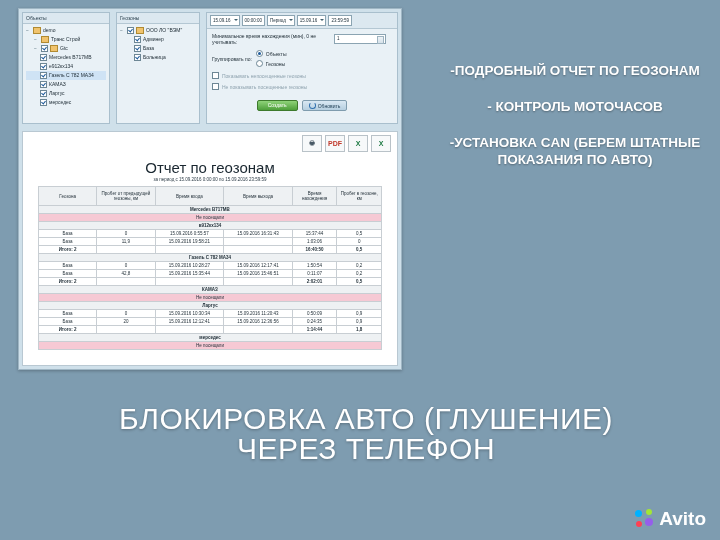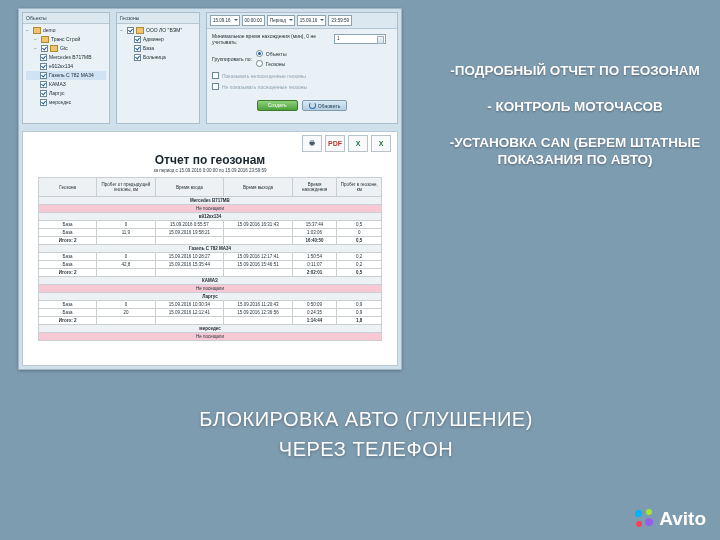--- a/index.html
+++ b/index.html
@@ -88,42 +88,42 @@
     background:#ffffff;border:1px solid #b9c8d2;overflow:hidden;
   }
   .rep-toolbar{display:flex;justify-content:flex-end;gap:3px;padding:3px 6px 0;}
   .ico{
     width:18px;height:15px;border:1px solid #b9c2c8;background:#f7f9fa;
     font-size:7px;font-weight:bold;display:flex;align-items:center;justify-content:center;
   }
   .ico.x{color:#1e7a43;}
   .ico.pdf{color:#c0392b;}
   .ico.print{color:#4a5a66;font-size:6px;}
-  .rep-title{text-align:center;font-weight:bold;font-size:12px;color:#1a2730;margin-top:1px;}
+  .rep-title{text-align:center;font-weight:normal;font-size:15px;color:#1a2730;margin-top:7px;}
   .rep-sub{text-align:center;font-size:4.5px;color:#2b3a45;margin:1px 0 4px;}
   table{border-collapse:collapse;width:92%;margin:0 auto;}
   th,td{border:1px solid #c8ced3;font-size:4.5px;color:#1d2b34;padding:1px 2px;}
   thead th{background:#eef1f3;font-weight:normal;text-align:center;height:16px;}
   td.c{text-align:center;}
   tr.grp-row td{background:#eef1f3;text-align:center;font-weight:bold;}
   tr.pink td{background:#f6c9d4;text-align:center;}
   tr.tot td{font-weight:bold;}
   
   .copy{
     position:absolute;left:404px;top:62px;width:300px;
     color:#fff;text-align:center;text-transform:uppercase;
     font-weight:bold;font-size:13.5px;line-height:17px;
     text-shadow:0 1px 2px rgba(0,0,0,.35);
     padding-left:21px;
   }
   .copy p{margin:0 0 19px;}
   .bottom{
     position:absolute;left:40px;right:28px;top:404px;
     color:#fff;text-align:center;text-transform:uppercase;
-    font-size:20px;letter-spacing:.5px;line-height:30px;
+    font-size:30px;letter-spacing:.5px;line-height:30px;
     text-shadow:0 1px 3px rgba(0,0,0,.3);
   }
   
   .avito{
     position:absolute;right:14px;bottom:10px;display:flex;align-items:center;gap:4px;
     color:#fff;font-size:19px;font-weight:bold;
   }
   .dots{position:relative;width:20px;height:20px;flex:none;}
   .dots i{position:absolute;border-radius:50%;display:block;}
   .d1{width:7px;height:7px;background:#00b2ff;left:0;top:1px;}

